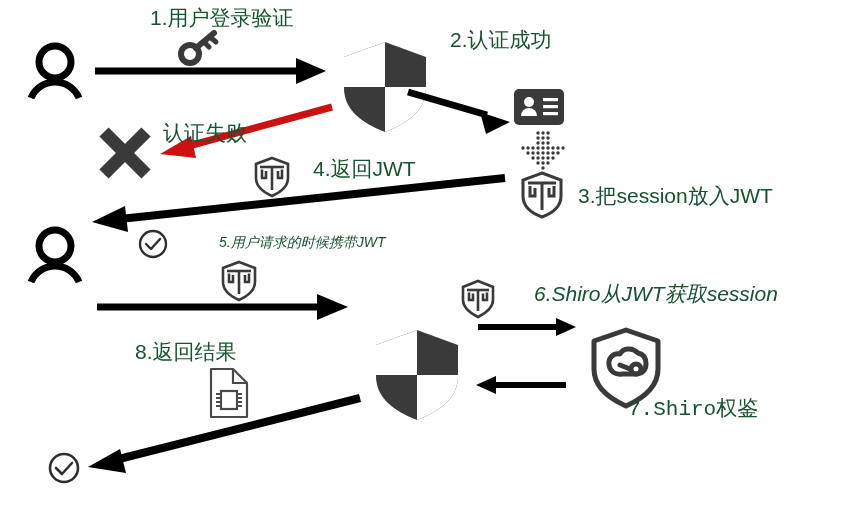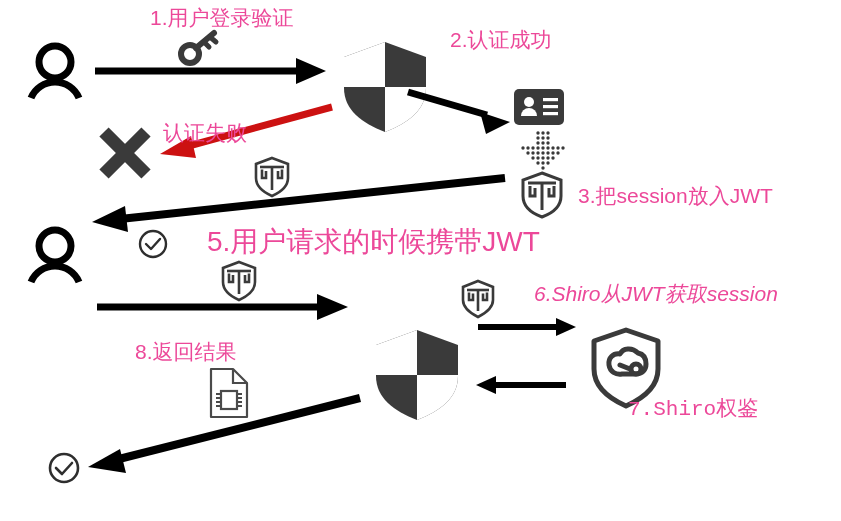--- a/index.html
+++ b/index.html
@@ -22,21 +22,21 @@
   #diagram-svg {
     position: absolute;
     left: 0;
     top: 0;
     width: 841px;
     height: 521px;
   }
   .lbl {
     position: absolute;
     white-space: nowrap;
-    color: #ec4899;
+    color: #14532d;
     font-family: "Liberation Sans", "DejaVu Sans", sans-serif;
     font-size: 20px;
     line-height: 24px;
     letter-spacing: 0px;
   }
 </style>
 </head>
 <body>
 
 <div id="diagram-root">
@@ -246,22 +246,23 @@
   </svg>
 
   <div class="lbl" style="left:150px; top:6px; font-size:21px;">1.用户登录验证</div>
 
   <div class="lbl" style="left:163px; top:105px; font-size:21px;margin-top:16px;">认证失败</div>
 
   <div class="lbl" style="left:450px; top:28px; font-size:21px;">2.认证成功</div>
 
   <div class="lbl" style="left:578px; top:136px; font-size:21px;margin-top:48px;">3.把session放入JWT</div>
 
-
-  <div class="lbl" style="left:207px; top:230px; font-size:28px;">5.用户请求的时候携带JWT</div>
+  <div class="lbl" style="left:313px; top:157px; font-size:21px;">4.返回JWT</div>
+
+  <div class="lbl" style="left:219px; top:230px; font-size:14px;font-style:italic;">5.用户请求的时候携带JWT</div>
 
   <div class="lbl" style="left:534px; top:282px; font-size:21px;font-style:italic;">6.Shiro从JWT获取session</div>
 
   <div class="lbl" style="left:628px; top:398px; font-size:21px;font-family:Liberation Mono, monospace;">7.Shiro权鉴</div>
 
   <div class="lbl" style="left:135px; top:340px; font-size:21px;">8.返回结果</div>
 
 </div>
 
 </body></html>

